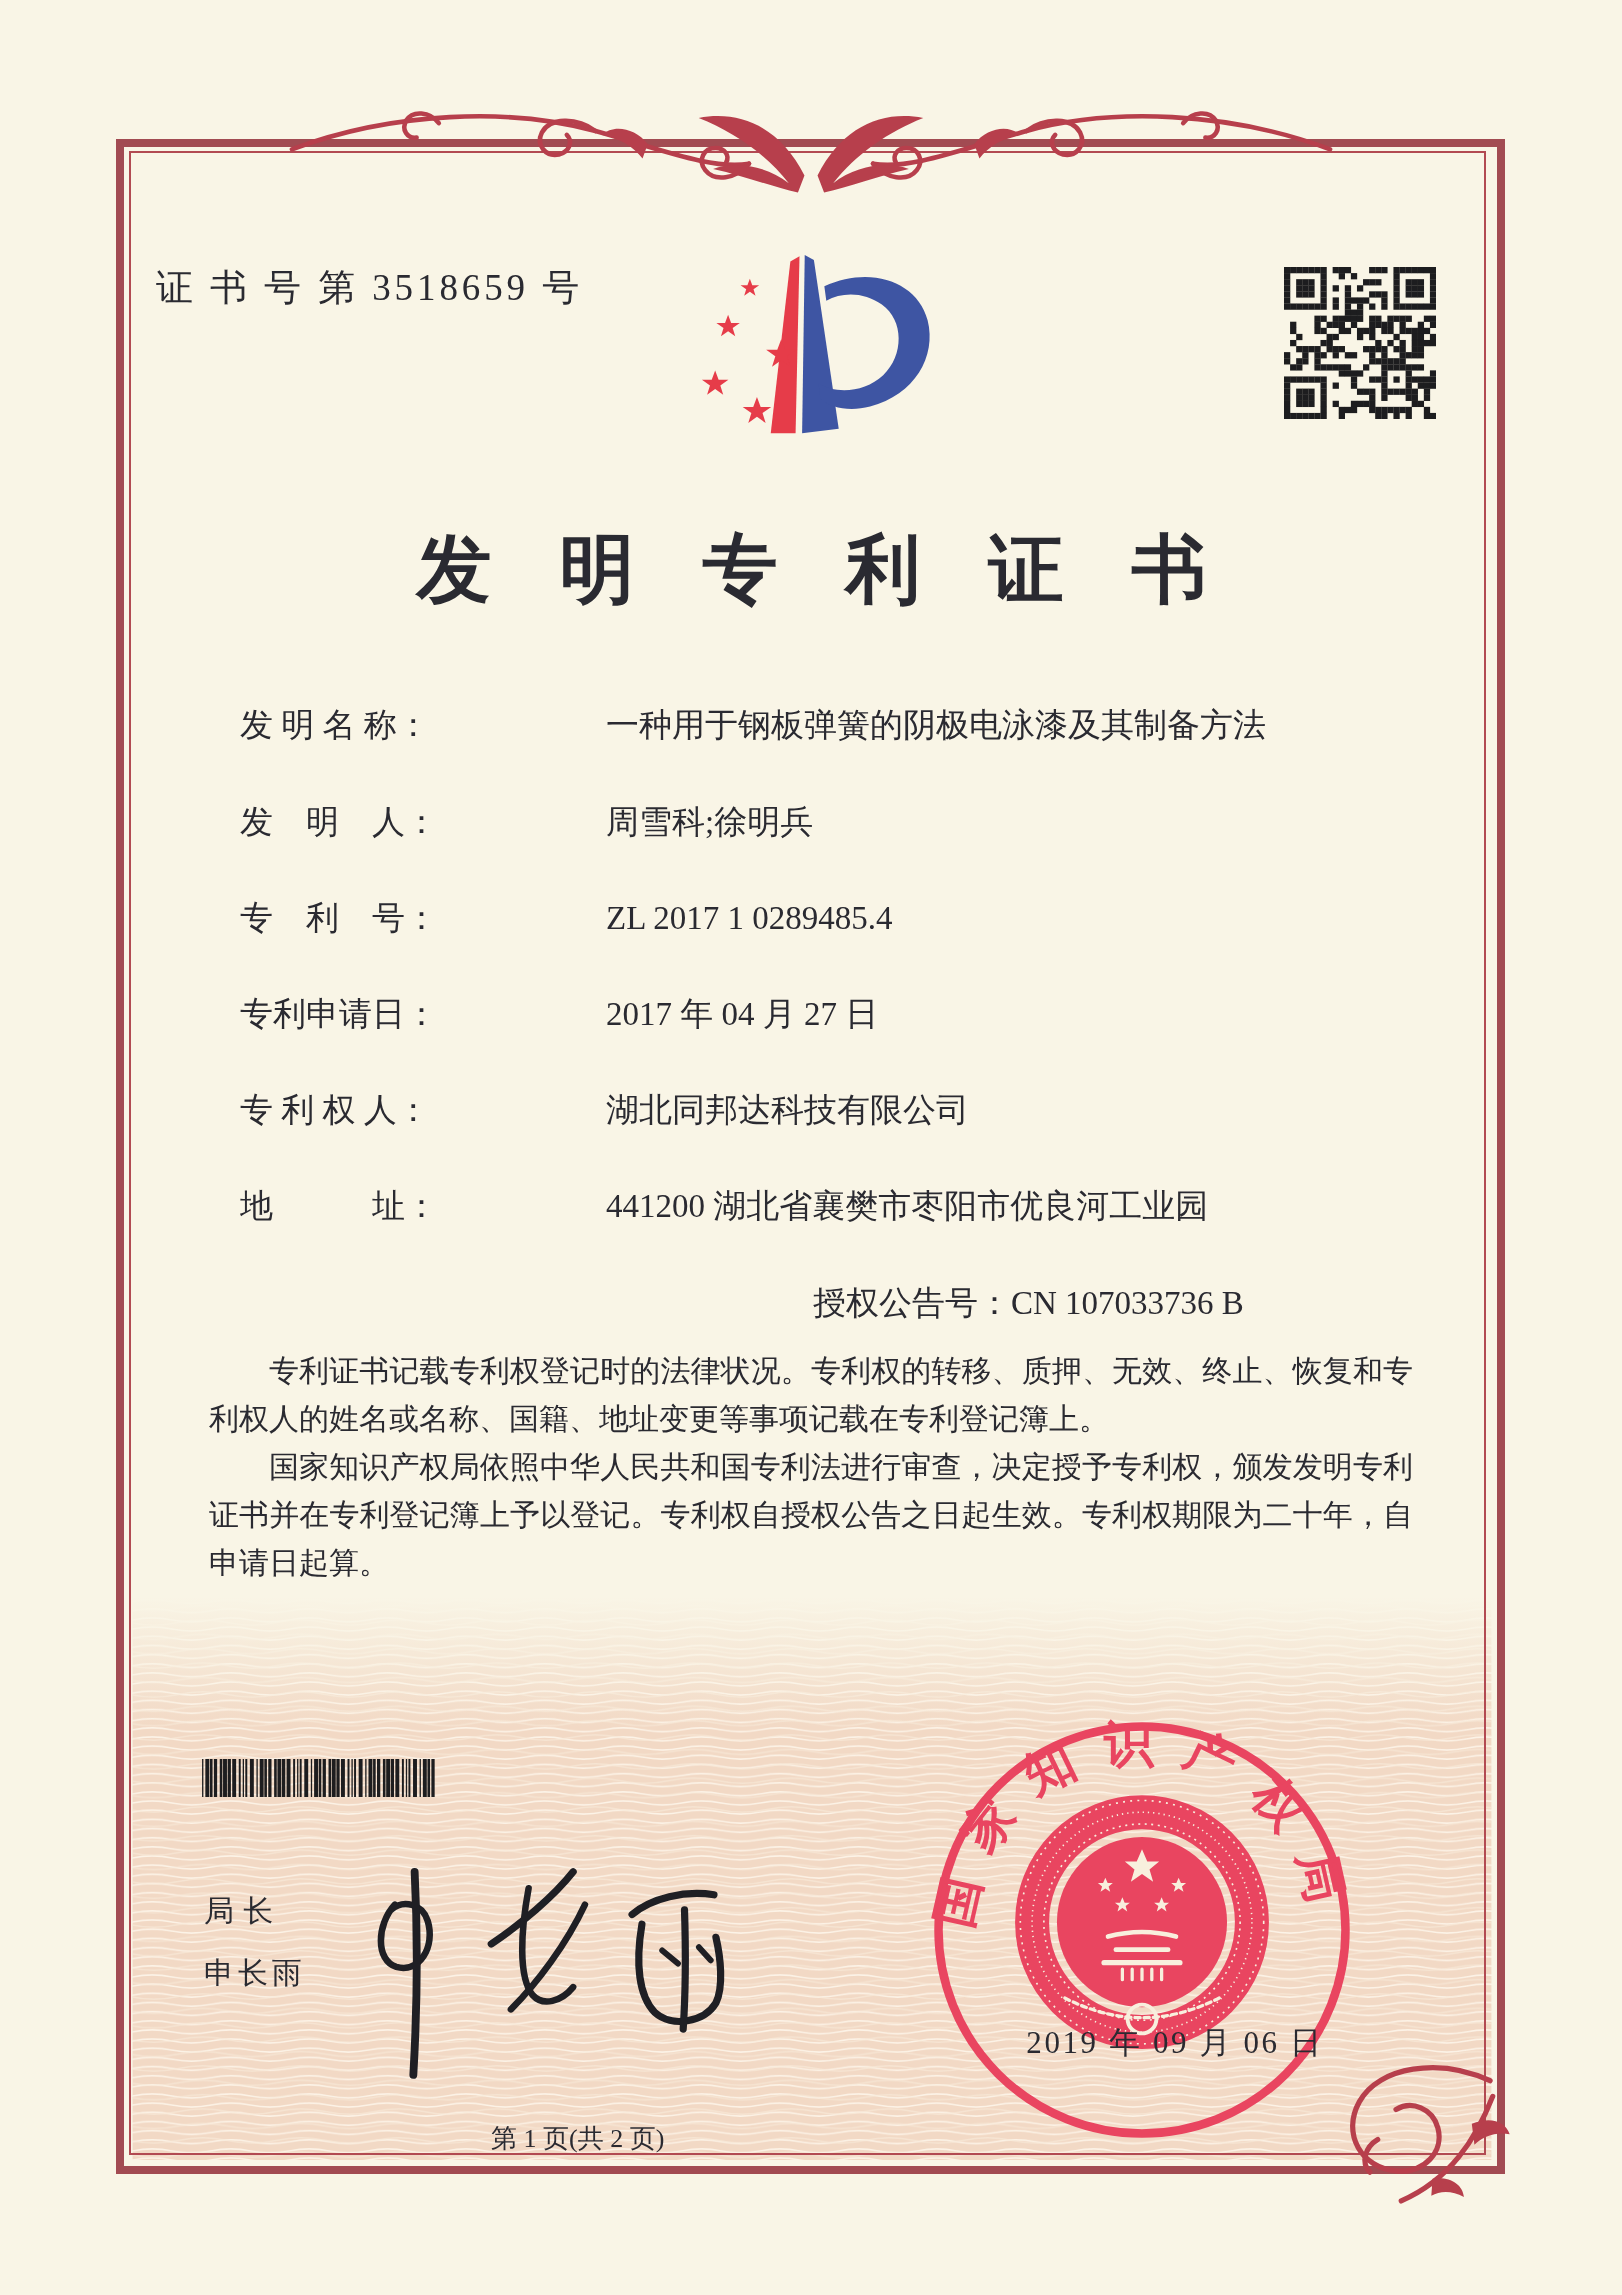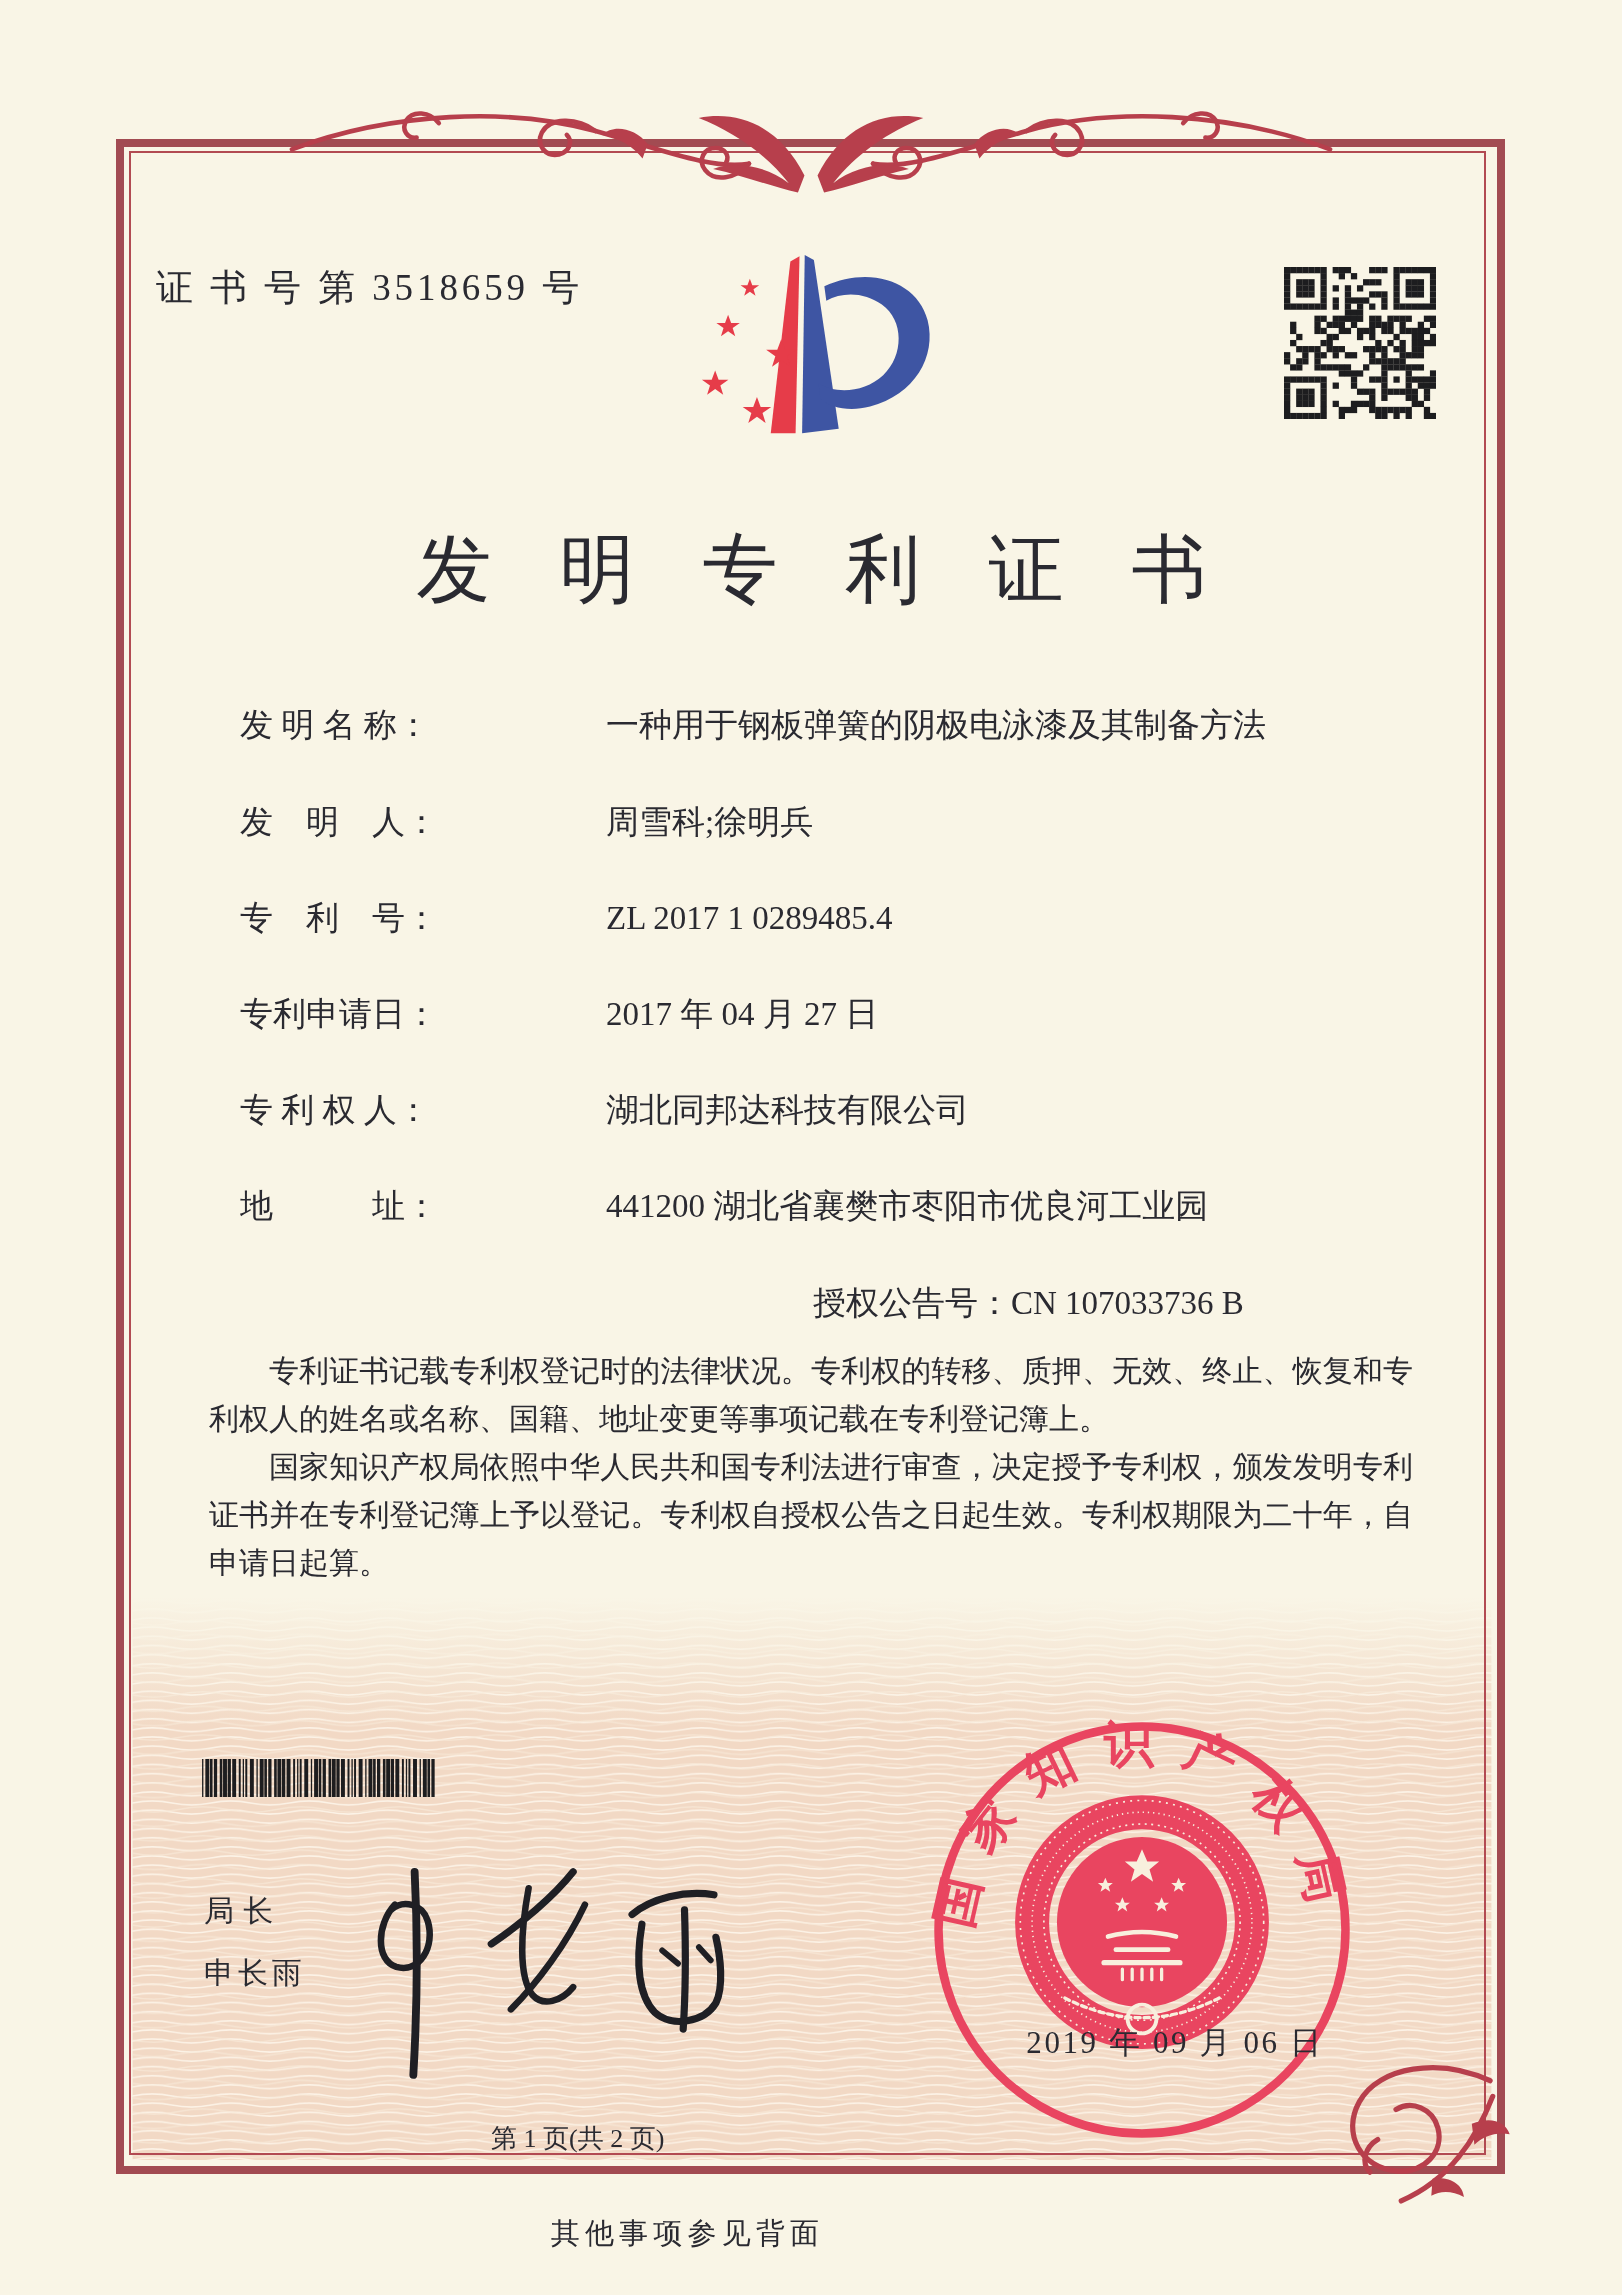--- a/index.html
+++ b/index.html
@@ -16,21 +16,21 @@
   .frame-inner{position:absolute;left:129px;top:151px;width:1353px;height:2000px;
     border:2.6px solid var(--frame-line,#b24a52);}
   
   .texture{position:absolute;left:132px;top:1597px;width:1360px;height:563px;overflow:hidden;}
   .texture svg{display:block;}
   .texture-fade{position:absolute;left:132px;top:1597px;width:1360px;height:131px;
     background:linear-gradient(to bottom,var(--paper,#f9f5e6),rgba(249,245,230,0));}
   
   .cert-no{position:absolute;left:156px;top:263px;font-size:37px;letter-spacing:3.9px;}
   .title{position:absolute;left:50%;transform:translateX(-50%);margin-left:34px;top:520px;
-    font-size:75px;font-weight:400;letter-spacing:68px;white-space:nowrap;}
+    font-size:75px;font-weight:700;letter-spacing:68px;white-space:nowrap;}
   .field-row{position:absolute;left:209px;font-size:33px;white-space:nowrap;margin-left:31px;}
   .field-label{display:inline-block;width:366px;}
   .row-b{position:absolute;font-size:33px;white-space:nowrap;}
   .paras{position:absolute;left:209px;top:1347px;width:1204px;font-size:30px;line-height:48px;
     text-align:justify;}
   .paras p{margin:0;text-indent:2em;}
   .director-role{position:absolute;left:204px;top:1891px;font-size:30px;letter-spacing:9.2px;}
   .director-name{position:absolute;left:204px;top:1953px;font-size:30px;letter-spacing:3.9px;}
   .seal-date{position:absolute;left:985px;top:2022px;width:380px;text-align:center;
     font-size:31px;letter-spacing:2.6px;}
@@ -579,16 +579,15 @@
         <path stroke-width="5" d="M-30,72 L-30,88 M-15,72 L-15,88 M0,72 L0,88 M15,72 L15,88 M30,72 L30,88"></path>
         <path stroke-width="5" stroke-dasharray="8 6" d="M-118,116 Q0,176 118,116"></path>
         <circle cx="0" cy="148" r="22" stroke-width="6"></circle>
       </g>
     </g>
   </svg>
 
   <div class="seal-date">2019 年 09 月 06 日</div>
 
   <div class="page-info">第 1 页(共 2 页)</div>
-  <div class="back-note">其他事项参见背面</div>
 
 </div>
 
 
 </body></html>

